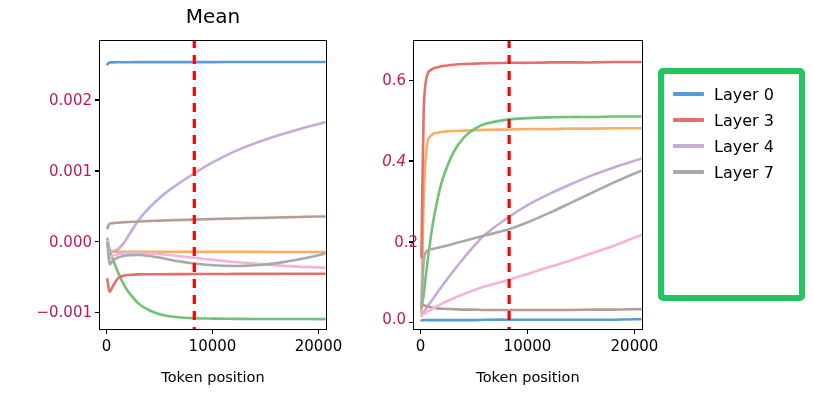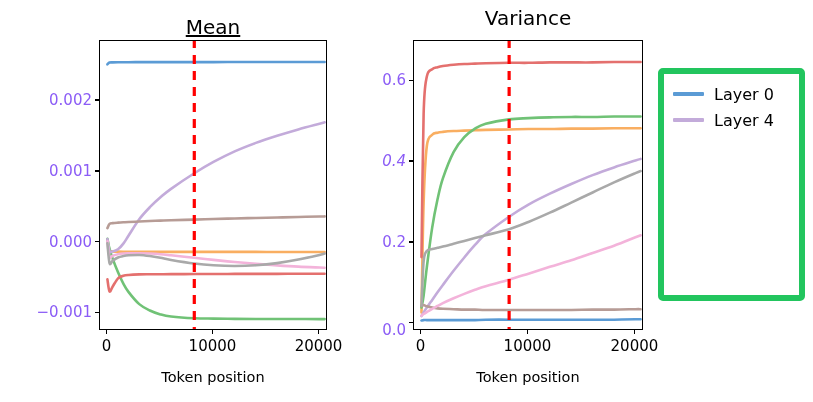--- a/index.html
+++ b/index.html
@@ -30,21 +30,21 @@
   }
   .xlabel{
     position:absolute;
     font-size:14.5px;color:#000;
     text-align:center;white-space:nowrap;
     transform:translateX(-50%);
   }
 
   .ytick{
     position:absolute;
-    font-size:15px;color:#8b5cf6;
+    font-size:15px;color:#be185d;
     white-space:nowrap;text-align:right;
     transform:translateY(-50%);
   }
   .xtick{
     position:absolute;
     font-size:15px;color:#000;
     white-space:nowrap;text-align:center;
     transform:translateX(-50%);
   }
   .tickmark{position:absolute;background:#000;}
@@ -70,41 +70,40 @@
   .legend-label{
     margin-left:10px;
     font-size:16px;color:#000;white-space:nowrap;
   }
 </style>
 </head>
 <body>
 
 <div class="figure">
 
-  <div class="title" id="title-mean" style="left:213px;top:15px;text-decoration:underline;">Mean</div>
+  <div class="title" id="title-mean" style="left:213px;top:4px;">Mean</div>
 
   <div class="panel" id="panel-mean" style="left:99px;top:40px;width:228px;height:290px;">
     <div class="frame">
       <svg id="svg-mean" width="228" height="290" viewBox="0 0 228 290">
           <path d="M 7.42 23.34 C 7.78 23.05, 8.66 21.90, 9.54 21.57 C 10.43 21.24, 11.31 21.42, 12.73 21.36 C 14.14 21.30, 16.26 21.24, 18.03 21.22 C 19.80 21.20, 21.56 21.22, 23.33 21.22 C 25.10 21.22, 25.98 21.23, 28.63 21.22 C 31.28 21.21, 35.70 21.16, 39.24 21.15 C 42.77 21.14, 46.31 21.15, 49.84 21.15 C 53.38 21.15, 56.91 21.16, 60.45 21.15 C 63.98 21.14, 65.41 21.09, 71.05 21.08 C 76.69 21.07, 87.23 21.08, 94.30 21.08 C 101.37 21.08, 106.74 21.09, 113.47 21.08 C 120.20 21.07, 127.61 21.02, 134.68 21.01 C 141.75 21.00, 148.82 21.01, 155.89 21.01 C 162.96 21.01, 170.03 21.02, 177.10 21.01 C 184.17 21.00, 191.24 20.95, 198.31 20.94 C 205.38 20.92, 215.13 20.94, 219.52 20.94 C 223.90 20.94, 223.76 20.94, 224.61 20.94" fill="none" stroke="#5B9BD5" stroke-width="2.6" stroke-linecap="round" stroke-linejoin="round"></path>
           <path d="M 7.42 198.76 C 7.78 200.52, 8.66 207.42, 9.54 209.37 C 10.43 211.31, 11.31 210.21, 12.73 210.43 C 14.14 210.64, 16.26 210.58, 18.03 210.64 C 19.80 210.70, 21.56 210.76, 23.33 210.78 C 25.10 210.80, 25.98 210.78, 28.63 210.78 C 31.28 210.78, 35.70 210.77, 39.24 210.78 C 42.77 210.79, 46.31 210.84, 49.84 210.85 C 53.38 210.86, 56.91 210.85, 60.45 210.85 C 63.98 210.85, 65.41 210.85, 71.05 210.85 C 76.69 210.85, 87.23 210.84, 94.30 210.85 C 101.37 210.86, 106.74 210.91, 113.47 210.92 C 120.20 210.93, 127.61 210.92, 134.68 210.92 C 141.75 210.92, 148.82 210.91, 155.89 210.92 C 162.96 210.93, 170.03 210.98, 177.10 210.99 C 184.17 211.00, 191.24 210.99, 198.31 210.99 C 205.38 210.99, 215.13 210.99, 219.52 210.99 C 223.90 210.99, 223.76 210.99, 224.61 210.99" fill="none" stroke="#F9AE61" stroke-width="2.6" stroke-linecap="round" stroke-linejoin="round"></path>
           <path d="M 7.42 197.70 C 7.78 199.40, 8.66 204.59, 9.54 207.95 C 10.43 211.31, 11.31 213.96, 12.73 217.85 C 14.14 221.74, 16.26 227.17, 18.03 231.29 C 19.80 235.42, 21.56 239.31, 23.33 242.61 C 25.10 245.91, 25.98 247.68, 28.63 251.10 C 31.28 254.52, 35.70 260.06, 39.24 263.12 C 42.77 266.19, 46.31 267.78, 49.84 269.49 C 53.38 271.20, 56.91 272.38, 60.45 273.38 C 63.98 274.38, 65.41 274.85, 71.05 275.50 C 76.69 276.15, 87.23 276.91, 94.30 277.27 C 101.37 277.62, 106.74 277.53, 113.47 277.62 C 120.20 277.72, 127.61 277.78, 134.68 277.83 C 141.75 277.89, 148.82 277.95, 155.89 277.98 C 162.96 278.00, 170.03 277.96, 177.10 277.98 C 184.17 277.99, 191.24 278.02, 198.31 278.05 C 205.38 278.07, 215.13 278.11, 219.52 278.12 C 223.90 278.13, 223.76 278.12, 224.61 278.12" fill="none" stroke="#70C276" stroke-width="2.6" stroke-linecap="round" stroke-linejoin="round"></path>
           <path d="M 7.42 238.37 C 7.78 240.37, 8.66 249.21, 9.54 250.39 C 10.43 251.57, 11.31 247.62, 12.73 245.44 C 14.14 243.26, 16.26 239.07, 18.03 237.30 C 19.80 235.54, 21.56 235.38, 23.33 234.83 C 25.10 234.28, 25.98 234.22, 28.63 233.98 C 31.28 233.74, 35.70 233.53, 39.24 233.41 C 42.77 233.30, 46.31 233.31, 49.84 233.27 C 53.38 233.24, 56.91 233.23, 60.45 233.20 C 63.98 233.18, 65.41 233.16, 71.05 233.13 C 76.69 233.11, 87.23 233.08, 94.30 233.06 C 101.37 233.04, 106.74 233.01, 113.47 232.99 C 120.20 232.97, 127.61 232.94, 134.68 232.92 C 141.75 232.90, 148.82 232.86, 155.89 232.85 C 162.96 232.84, 170.03 232.86, 177.10 232.85 C 184.17 232.84, 191.24 232.79, 198.31 232.78 C 205.38 232.77, 215.13 232.78, 219.52 232.78 C 223.90 232.78, 223.76 232.78, 224.61 232.78" fill="none" stroke="#E4706E" stroke-width="2.6" stroke-linecap="round" stroke-linejoin="round"></path>
           <path d="M 7.42 198.05 C 7.78 200.05, 8.66 208.01, 9.54 210.07 C 10.43 212.14, 11.31 210.72, 12.73 210.43 C 14.14 210.13, 16.26 209.60, 18.03 208.30 C 19.80 207.01, 21.56 204.95, 23.33 202.65 C 25.10 200.35, 25.98 198.58, 28.63 194.51 C 31.28 190.45, 35.70 182.96, 39.24 178.24 C 42.77 173.53, 46.31 169.87, 49.84 166.22 C 53.38 162.57, 56.91 159.38, 60.45 156.32 C 63.98 153.25, 65.41 151.84, 71.05 147.83 C 76.69 143.82, 87.23 136.75, 94.30 132.27 C 101.37 127.79, 106.74 124.61, 113.47 120.95 C 120.20 117.30, 127.61 113.52, 134.68 110.34 C 141.75 107.16, 148.82 104.45, 155.89 101.85 C 162.96 99.26, 170.03 97.02, 177.10 94.78 C 184.17 92.54, 191.24 90.42, 198.31 88.41 C 205.38 86.41, 215.13 83.93, 219.52 82.76 C 223.90 81.58, 223.76 81.58, 224.61 81.34" fill="none" stroke="#C3ABDA" stroke-width="2.6" stroke-linecap="round" stroke-linejoin="round"></path>
           <path d="M 7.42 187.09 C 7.78 186.38, 8.66 183.67, 9.54 182.84 C 10.43 182.02, 11.31 182.33, 12.73 182.13 C 14.14 181.93, 16.26 181.78, 18.03 181.64 C 19.80 181.50, 21.56 181.39, 23.33 181.29 C 25.10 181.18, 25.98 181.13, 28.63 181.00 C 31.28 180.87, 35.70 180.67, 39.24 180.51 C 42.77 180.34, 46.31 180.17, 49.84 180.01 C 53.38 179.86, 56.91 179.72, 60.45 179.59 C 63.98 179.46, 65.41 179.40, 71.05 179.23 C 76.69 179.07, 87.23 178.80, 94.30 178.60 C 101.37 178.40, 106.74 178.22, 113.47 178.03 C 120.20 177.84, 127.61 177.64, 134.68 177.47 C 141.75 177.29, 148.82 177.14, 155.89 176.97 C 162.96 176.81, 170.03 176.64, 177.10 176.48 C 184.17 176.31, 191.24 176.13, 198.31 175.98 C 205.38 175.83, 215.13 175.65, 219.52 175.56 C 223.90 175.46, 223.76 175.44, 224.61 175.41" fill="none" stroke="#B79C96" stroke-width="2.6" stroke-linecap="round" stroke-linejoin="round"></path>
           <path d="M 7.42 200.17 C 7.78 202.82, 8.66 213.67, 9.54 216.09 C 10.43 218.50, 11.31 215.14, 12.73 214.67 C 14.14 214.20, 16.26 213.61, 18.03 213.26 C 19.80 212.90, 21.56 212.70, 23.33 212.55 C 25.10 212.40, 25.98 212.40, 28.63 212.34 C 31.28 212.28, 35.70 212.16, 39.24 212.20 C 42.77 212.23, 46.31 212.37, 49.84 212.55 C 53.38 212.73, 56.91 212.96, 60.45 213.26 C 63.98 213.55, 65.41 213.73, 71.05 214.32 C 76.69 214.91, 87.23 216.03, 94.30 216.79 C 101.37 217.56, 106.74 218.21, 113.47 218.91 C 120.20 219.62, 127.61 220.39, 134.68 221.04 C 141.75 221.68, 148.82 222.25, 155.89 222.80 C 162.96 223.36, 170.03 223.89, 177.10 224.36 C 184.17 224.83, 191.24 225.28, 198.31 225.63 C 205.38 225.99, 215.13 226.31, 219.52 226.48 C 223.90 226.66, 223.76 226.66, 224.61 226.70" fill="none" stroke="#F3B3DA" stroke-width="2.6" stroke-linecap="round" stroke-linejoin="round"></path>
           <path d="M 7.42 202.29 C 7.78 205.59, 8.66 219.21, 9.54 222.10 C 10.43 224.99, 11.31 220.57, 12.73 219.62 C 14.14 218.68, 16.26 217.21, 18.03 216.44 C 19.80 215.67, 21.56 215.38, 23.33 215.02 C 25.10 214.67, 25.98 214.49, 28.63 214.32 C 31.28 214.14, 35.70 213.85, 39.24 213.96 C 42.77 214.08, 46.31 214.55, 49.84 215.02 C 53.38 215.50, 56.91 216.14, 60.45 216.79 C 63.98 217.44, 65.41 217.97, 71.05 218.91 C 76.69 219.86, 87.23 221.57, 94.30 222.45 C 101.37 223.34, 106.74 223.81, 113.47 224.22 C 120.20 224.63, 127.61 224.93, 134.68 224.93 C 141.75 224.93, 148.82 224.69, 155.89 224.22 C 162.96 223.75, 170.03 223.04, 177.10 222.10 C 184.17 221.15, 191.24 219.92, 198.31 218.56 C 205.38 217.21, 215.13 214.97, 219.52 213.96 C 223.90 212.96, 223.76 212.78, 224.61 212.55" fill="none" stroke="#A9A9A9" stroke-width="2.6" stroke-linecap="round" stroke-linejoin="round"></path>
           <line x1="94.29655813953488" x2="94.29655813953488" y1="-2" y2="292" stroke="#FF0000" stroke-width="3.2" stroke-dasharray="9,7"></line>
         </svg>
     </div>
   </div>
 
   <div class="xlabel" id="xlabel-mean" style="left:213px;top:369px;">Token position</div>
 
-  <div class="title" id="title-var" style="left:528px;top:6px;">Variance</div>
 
   <div class="panel" id="panel-var" style="left:413px;top:40px;width:230px;height:290px;">
     <div class="frame">
       <svg id="svg-var" width="230" height="290" viewBox="0 0 230 290">
           <path d="M 7.49 279.50 C 7.84 279.43, 8.74 279.16, 9.63 279.09 C 10.52 279.03, 11.41 279.09, 12.84 279.09 C 14.26 279.09, 16.40 279.09, 18.19 279.09 C 19.97 279.09, 21.75 279.09, 23.53 279.09 C 25.32 279.09, 26.21 279.09, 28.88 279.09 C 31.56 279.09, 36.02 279.09, 39.58 279.09 C 43.15 279.09, 46.71 279.09, 50.28 279.09 C 53.84 279.09, 57.41 279.16, 60.98 279.09 C 64.54 279.03, 65.98 278.76, 71.67 278.69 C 77.37 278.62, 87.99 278.69, 95.12 278.69 C 102.26 278.69, 107.68 278.69, 114.47 278.69 C 121.25 278.69, 128.73 278.69, 135.86 278.69 C 142.99 278.69, 150.12 278.69, 157.26 278.69 C 164.39 278.69, 171.52 278.69, 178.65 278.69 C 185.78 278.69, 192.91 278.76, 200.05 278.69 C 207.18 278.62, 217.02 278.35, 221.44 278.29 C 225.86 278.22, 225.72 278.29, 226.58 278.29" fill="none" stroke="#5B9BD5" stroke-width="2.6" stroke-linecap="round" stroke-linejoin="round"></path>
           <path d="M 7.49 271.42 C 7.84 253.11, 8.74 189.29, 9.63 161.56 C 10.52 133.83, 11.41 116.32, 12.84 105.01 C 14.26 93.70, 16.40 95.93, 18.19 93.70 C 19.97 91.48, 21.75 92.16, 23.53 91.69 C 25.32 91.21, 26.21 91.15, 28.88 90.88 C 31.56 90.61, 36.02 90.27, 39.58 90.07 C 43.15 89.87, 46.71 89.80, 50.28 89.67 C 53.84 89.53, 57.41 89.40, 60.98 89.26 C 64.54 89.13, 65.98 88.99, 71.67 88.86 C 77.37 88.72, 87.99 88.59, 95.12 88.45 C 102.26 88.32, 107.68 88.12, 114.47 88.05 C 121.25 87.98, 128.73 88.12, 135.86 88.05 C 142.99 87.98, 150.12 87.71, 157.26 87.65 C 164.39 87.58, 171.52 87.71, 178.65 87.65 C 185.78 87.58, 192.91 87.31, 200.05 87.24 C 207.18 87.18, 217.02 87.24, 221.44 87.24 C 225.86 87.24, 225.72 87.24, 226.58 87.24" fill="none" stroke="#F9AE61" stroke-width="2.6" stroke-linecap="round" stroke-linejoin="round"></path>
           <path d="M 7.49 266.57 C 7.84 264.55, 8.74 261.19, 9.63 254.46 C 10.52 247.73, 11.41 237.49, 12.84 226.18 C 14.26 214.87, 16.40 197.91, 18.19 186.60 C 19.97 175.29, 21.75 166.54, 23.53 158.33 C 25.32 150.12, 26.21 145.20, 28.88 137.33 C 31.56 129.45, 36.02 117.94, 39.58 111.07 C 43.15 104.21, 46.71 100.03, 50.28 96.13 C 53.84 92.22, 57.41 89.87, 60.98 87.65 C 64.54 85.42, 65.98 84.35, 71.67 82.80 C 77.37 81.25, 87.99 79.30, 95.12 78.36 C 102.26 77.41, 107.68 77.48, 114.47 77.14 C 121.25 76.81, 128.73 76.54, 135.86 76.34 C 142.99 76.14, 150.12 76.00, 157.26 75.93 C 164.39 75.87, 171.52 76.00, 178.65 75.93 C 185.78 75.87, 192.91 75.60, 200.05 75.53 C 207.18 75.46, 217.02 75.53, 221.44 75.53 C 225.86 75.53, 225.72 75.53, 226.58 75.53" fill="none" stroke="#70C276" stroke-width="2.6" stroke-linecap="round" stroke-linejoin="round"></path>
           <path d="M 7.49 216.09 C 7.84 192.19, 8.74 102.79, 9.63 72.70 C 10.52 42.61, 11.41 42.95, 12.84 35.54 C 14.26 28.14, 16.40 29.82, 18.19 28.27 C 19.97 26.72, 21.75 26.79, 23.53 26.25 C 25.32 25.71, 26.21 25.45, 28.88 25.04 C 31.56 24.64, 36.02 24.17, 39.58 23.83 C 43.15 23.49, 46.71 23.22, 50.28 23.02 C 53.84 22.82, 57.41 22.75, 60.98 22.62 C 64.54 22.48, 65.98 22.35, 71.67 22.21 C 77.37 22.08, 87.99 21.88, 95.12 21.81 C 102.26 21.74, 107.68 21.88, 114.47 21.81 C 121.25 21.74, 128.73 21.47, 135.86 21.41 C 142.99 21.34, 150.12 21.41, 157.26 21.41 C 164.39 21.41, 171.52 21.47, 178.65 21.41 C 185.78 21.34, 192.91 21.07, 200.05 21.00 C 207.18 20.94, 217.02 21.00, 221.44 21.00 C 225.86 21.00, 225.72 21.00, 226.58 21.00" fill="none" stroke="#E4706E" stroke-width="2.6" stroke-linecap="round" stroke-linejoin="round"></path>
           <path d="M 7.49 275.06 C 7.84 274.45, 8.74 272.83, 9.63 271.42 C 10.52 270.01, 11.41 268.66, 12.84 266.57 C 14.26 264.49, 16.40 261.46, 18.19 258.90 C 19.97 256.34, 21.75 253.72, 23.53 251.23 C 25.32 248.73, 26.21 247.52, 28.88 243.96 C 31.56 240.39, 36.02 234.40, 39.58 229.82 C 43.15 225.24, 46.71 220.80, 50.28 216.49 C 53.84 212.18, 57.41 207.87, 60.98 203.97 C 64.54 200.06, 65.98 197.78, 71.67 193.06 C 77.37 188.35, 87.99 180.61, 95.12 175.70 C 102.26 170.78, 107.68 167.42, 114.47 163.58 C 121.25 159.74, 128.73 156.11, 135.86 152.67 C 142.99 149.24, 150.12 146.08, 157.26 142.98 C 164.39 139.88, 171.52 136.85, 178.65 134.09 C 185.78 131.33, 192.91 128.84, 200.05 126.42 C 207.18 124.00, 217.02 120.97, 221.44 119.55 C 225.86 118.14, 225.72 118.21, 226.58 117.94" fill="none" stroke="#C3ABDA" stroke-width="2.6" stroke-linecap="round" stroke-linejoin="round"></path>
           <path d="M 7.49 264.96 C 7.84 264.82, 8.74 264.08, 9.63 264.15 C 10.52 264.22, 11.41 264.96, 12.84 265.36 C 14.26 265.77, 16.40 266.24, 18.19 266.57 C 19.97 266.91, 21.75 267.18, 23.53 267.38 C 25.32 267.58, 26.21 267.65, 28.88 267.79 C 31.56 267.92, 36.02 268.05, 39.58 268.19 C 43.15 268.32, 46.71 268.53, 50.28 268.59 C 53.84 268.66, 57.41 268.53, 60.98 268.59 C 64.54 268.66, 65.98 268.93, 71.67 269.00 C 77.37 269.06, 87.99 269.00, 95.12 269.00 C 102.26 269.00, 107.68 269.00, 114.47 269.00 C 121.25 269.00, 128.73 269.00, 135.86 269.00 C 142.99 269.00, 150.12 269.06, 157.26 269.00 C 164.39 268.93, 171.52 268.66, 178.65 268.59 C 185.78 268.53, 192.91 268.66, 200.05 268.59 C 207.18 268.53, 217.02 268.26, 221.44 268.19 C 225.86 268.12, 225.72 268.19, 226.58 268.19" fill="none" stroke="#B79C96" stroke-width="2.6" stroke-linecap="round" stroke-linejoin="round"></path>
@@ -130,35 +129,43 @@
       <div class="xtick" style="left: 106.423px; top: 337px;">0</div>
       <div class="tickmark x" style="left: 211.72px; top: 330px;"></div>
       <div class="xtick" style="left: 212.47px; top: 337px;">10000</div>
       <div class="tickmark x" style="left: 317.766px; top: 330px;"></div>
       <div class="xtick" style="left: 318.516px; top: 337px;">20000</div>
       <div class="tickmark y" style="left: 408.5px; top: 79.64px;"></div>
       <div class="ytick" style="left: 308px; top: 80.39px; width: 98px;">0.6</div>
       <div class="tickmark y" style="left: 408.5px; top: 160.42px;"></div>
       <div class="ytick" style="left: 308px; top: 161.17px; width: 98px; font-style: italic;">0.4</div>
       <div class="tickmark y" style="left: 408.5px; top: 241.2px;"></div>
-      <div class="ytick" style="left: 308px; top: 241.95px; width: 98px;">0.2</div>
+      <div class="ytick" style="left: 320px; top: 241.95px; width: 98px;">0.2</div>
       <div class="tickmark y" style="left: 408.5px; top: 321.98px;"></div>
-      <div class="ytick" style="left: 308px; top: 330px; width: 98px;">0.0</div>
+      <div class="ytick" style="left: 308px; top: 319px; width: 98px;">0.0</div>
       <div class="tickmark x" style="left: 419.738px; top: 330px;"></div>
       <div class="xtick" style="left: 420.488px; top: 337px;">0</div>
       <div class="tickmark x" style="left: 526.715px; top: 330px;"></div>
       <div class="xtick" style="left: 527.465px; top: 337px;">10000</div>
       <div class="tickmark x" style="left: 633.692px; top: 330px;"></div>
       <div class="xtick" style="left: 634.442px; top: 337px;">20000</div>
     </div>
 
   <div class="legend" id="legend-box" style="left:658px;top:68px;width:147px;height:233px;">
       <div class="legend-row">
         <span class="legend-swatch" style="background: rgb(91, 155, 213);"></span>
         <span class="legend-label">Layer 0</span>
       </div>
       <div class="legend-row">
+        <span class="legend-swatch" style="background: rgb(228, 112, 110);"></span>
+        <span class="legend-label">Layer 3</span>
+      </div>
+      <div class="legend-row">
         <span class="legend-swatch" style="background: rgb(195, 171, 218);"></span>
         <span class="legend-label">Layer 4</span>
+      </div>
+      <div class="legend-row">
+        <span class="legend-swatch" style="background: rgb(169, 169, 169);"></span>
+        <span class="legend-label">Layer 7</span>
       </div>
     </div>
 
 </div>
 
 </body></html>

